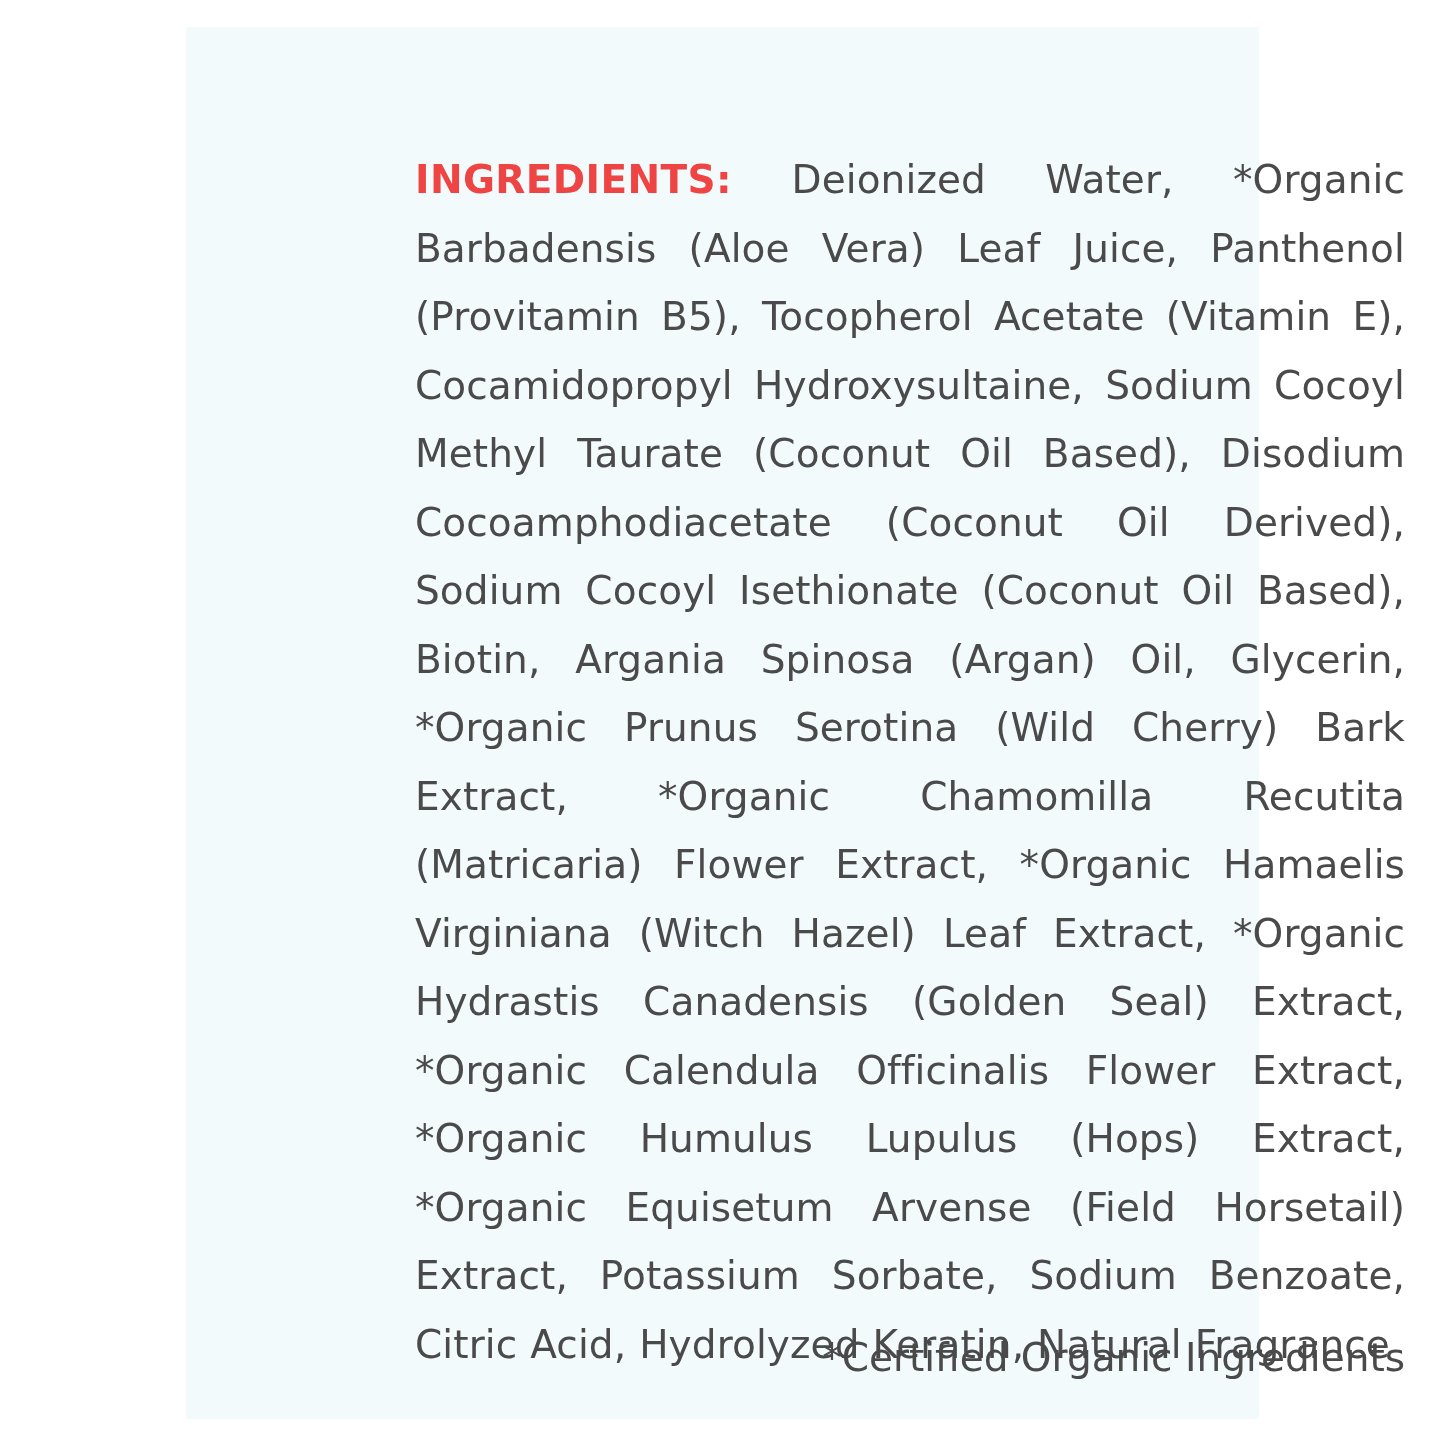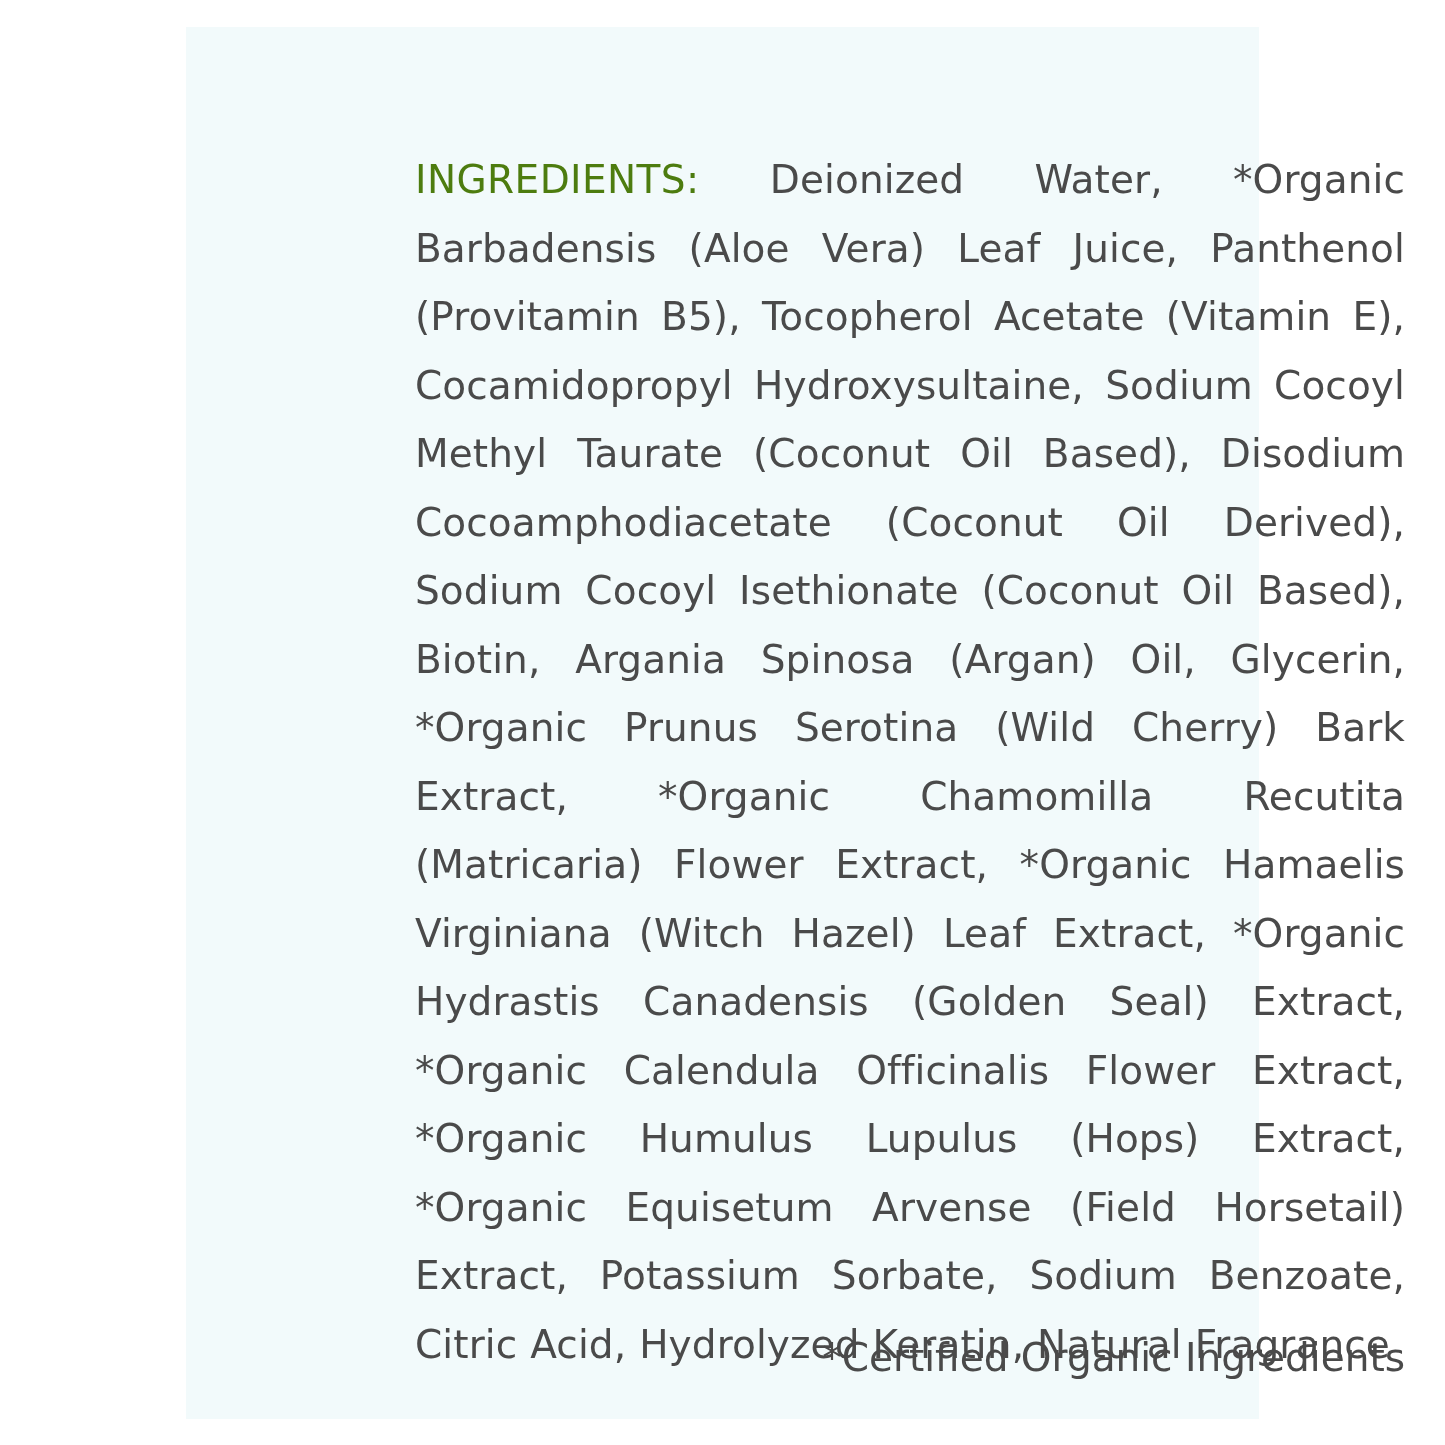--- a/index.html
+++ b/index.html
@@ -30,22 +30,22 @@
   .ingredients-body {
     font-size: 39px;
     line-height: 68.5px;
     color: #4a4a4a;
     text-align: justify;
     text-justify: inter-word;
     letter-spacing: 0.1px;
     word-spacing: 0.5px;
   }
   .ingredients-body .heading {
-    font-weight: normal;
-    color: #4d7c0f;
+    font-weight: bold;
+    color: #ef4444;
     letter-spacing: 0.4px;
   }
   .footnote {
     position: absolute;
     left: 229px;
     top: 1297px;
     width: 990px;
     font-size: 39px;
     line-height: 68.5px;
     color: #4a4a4a;

